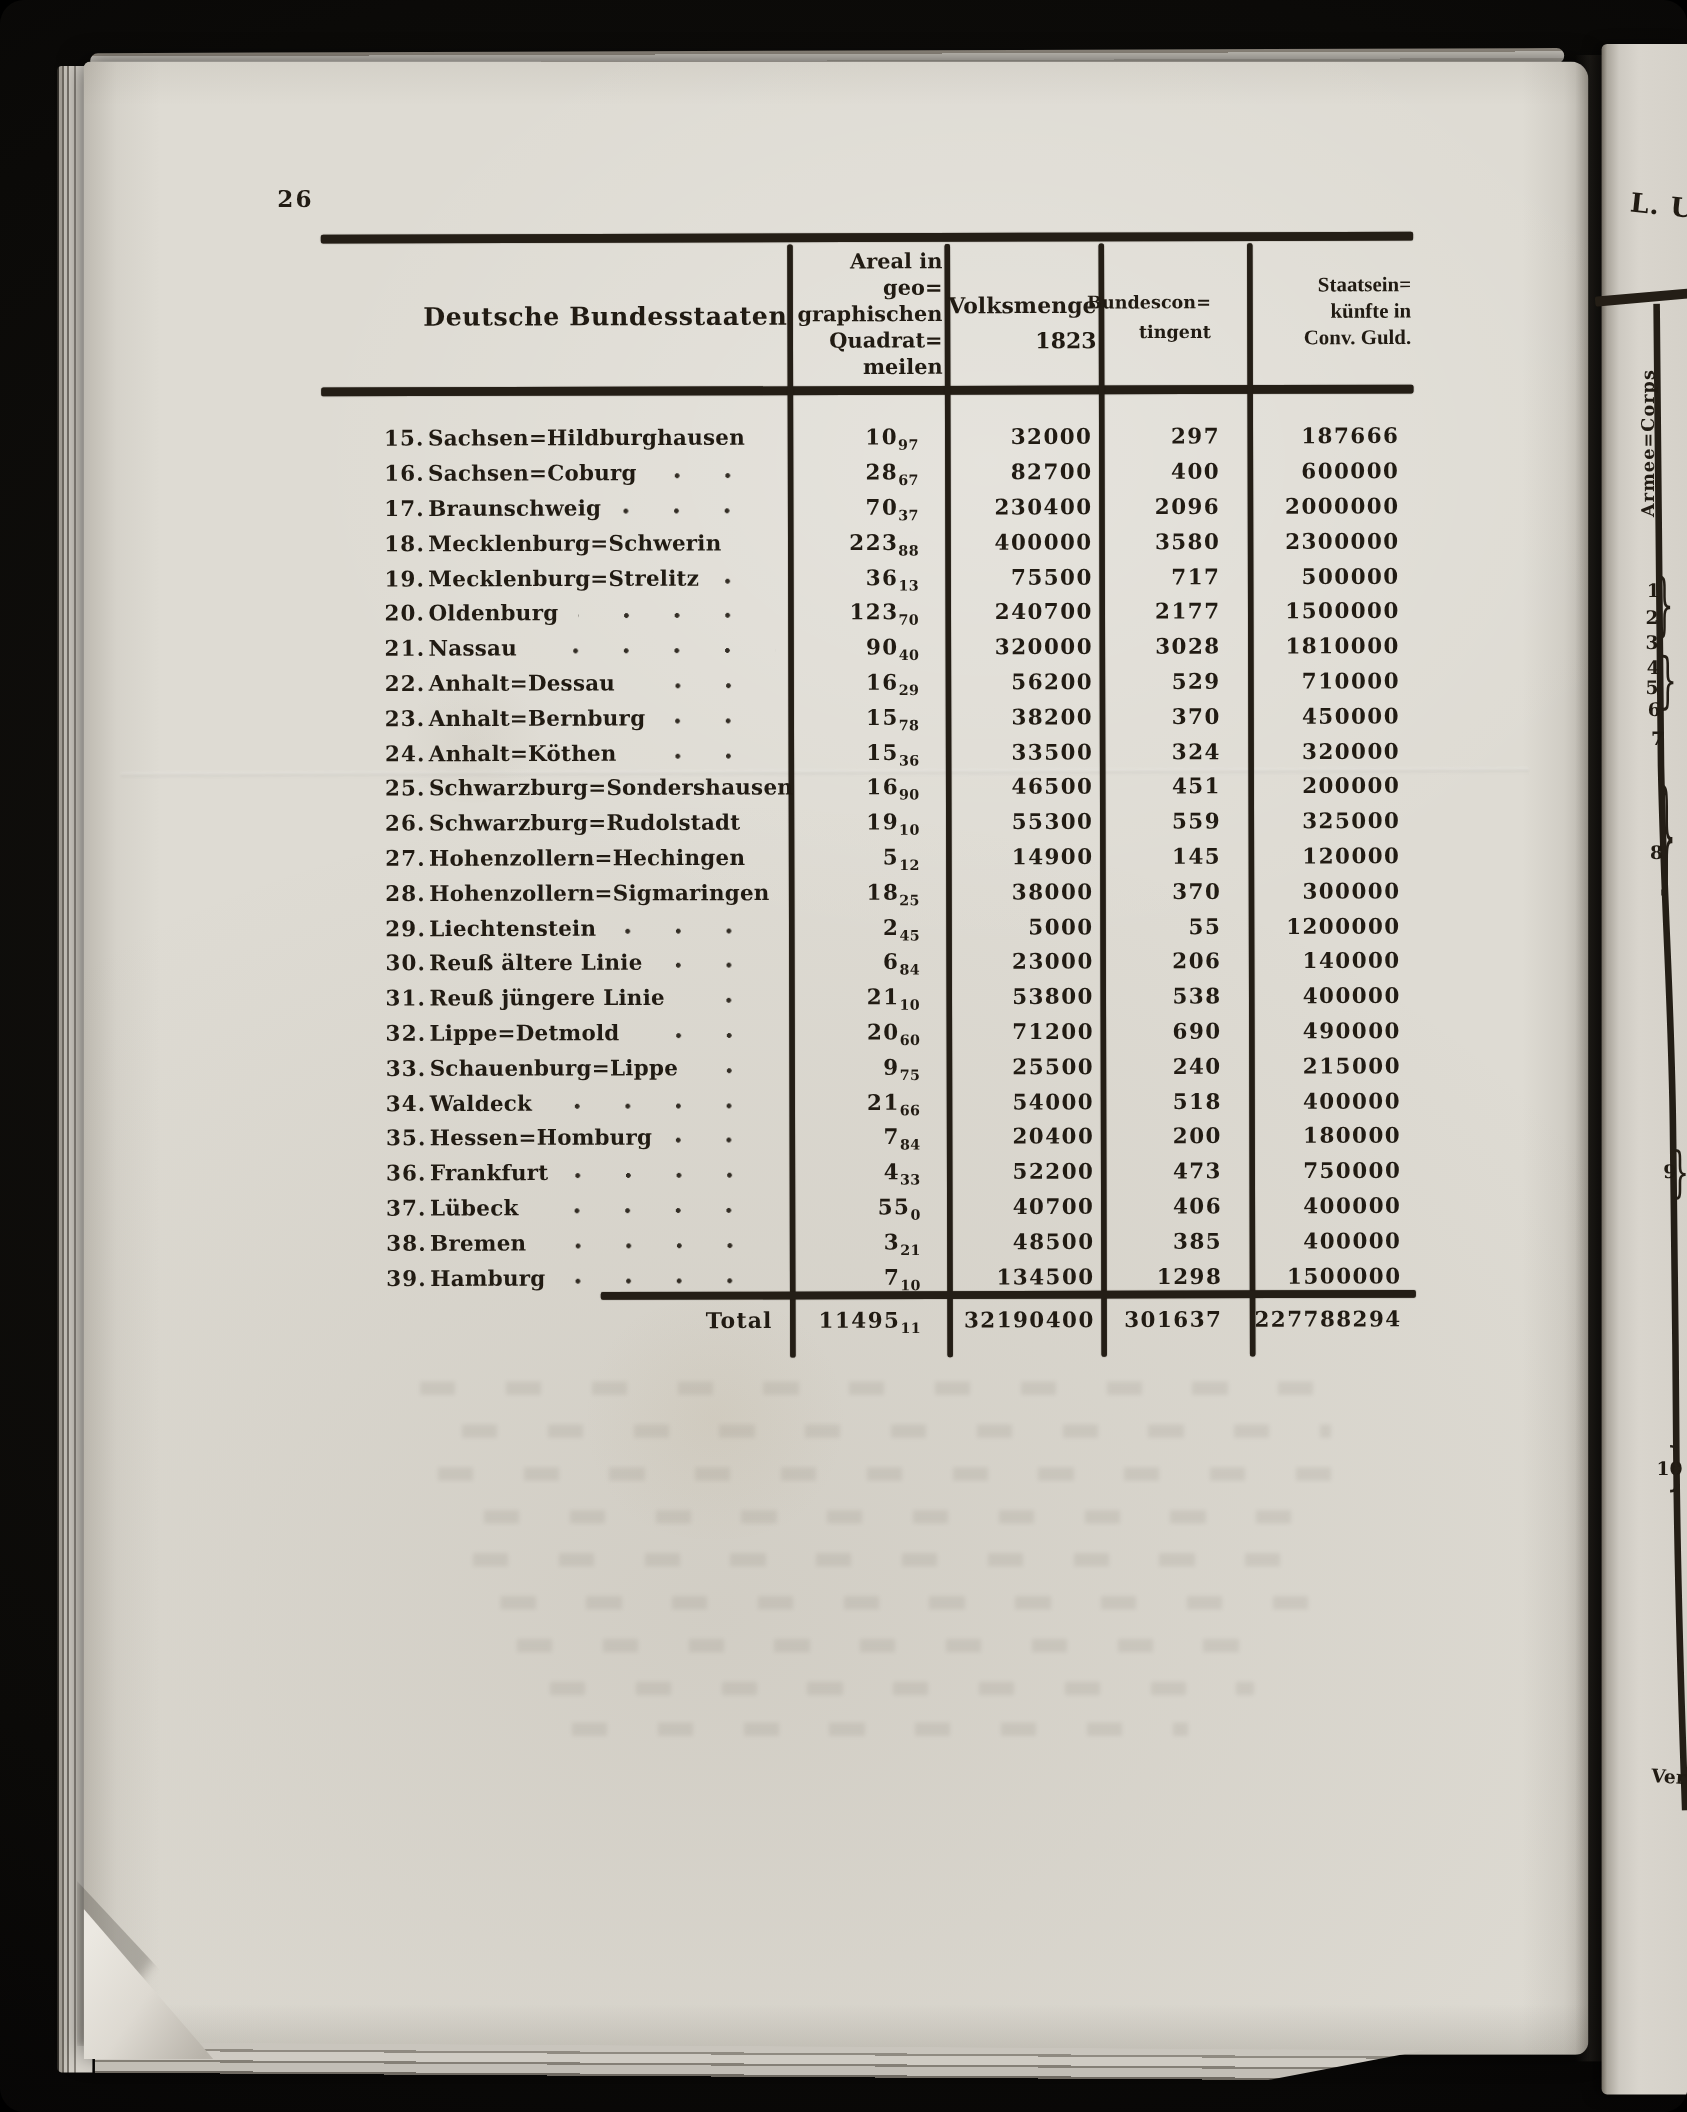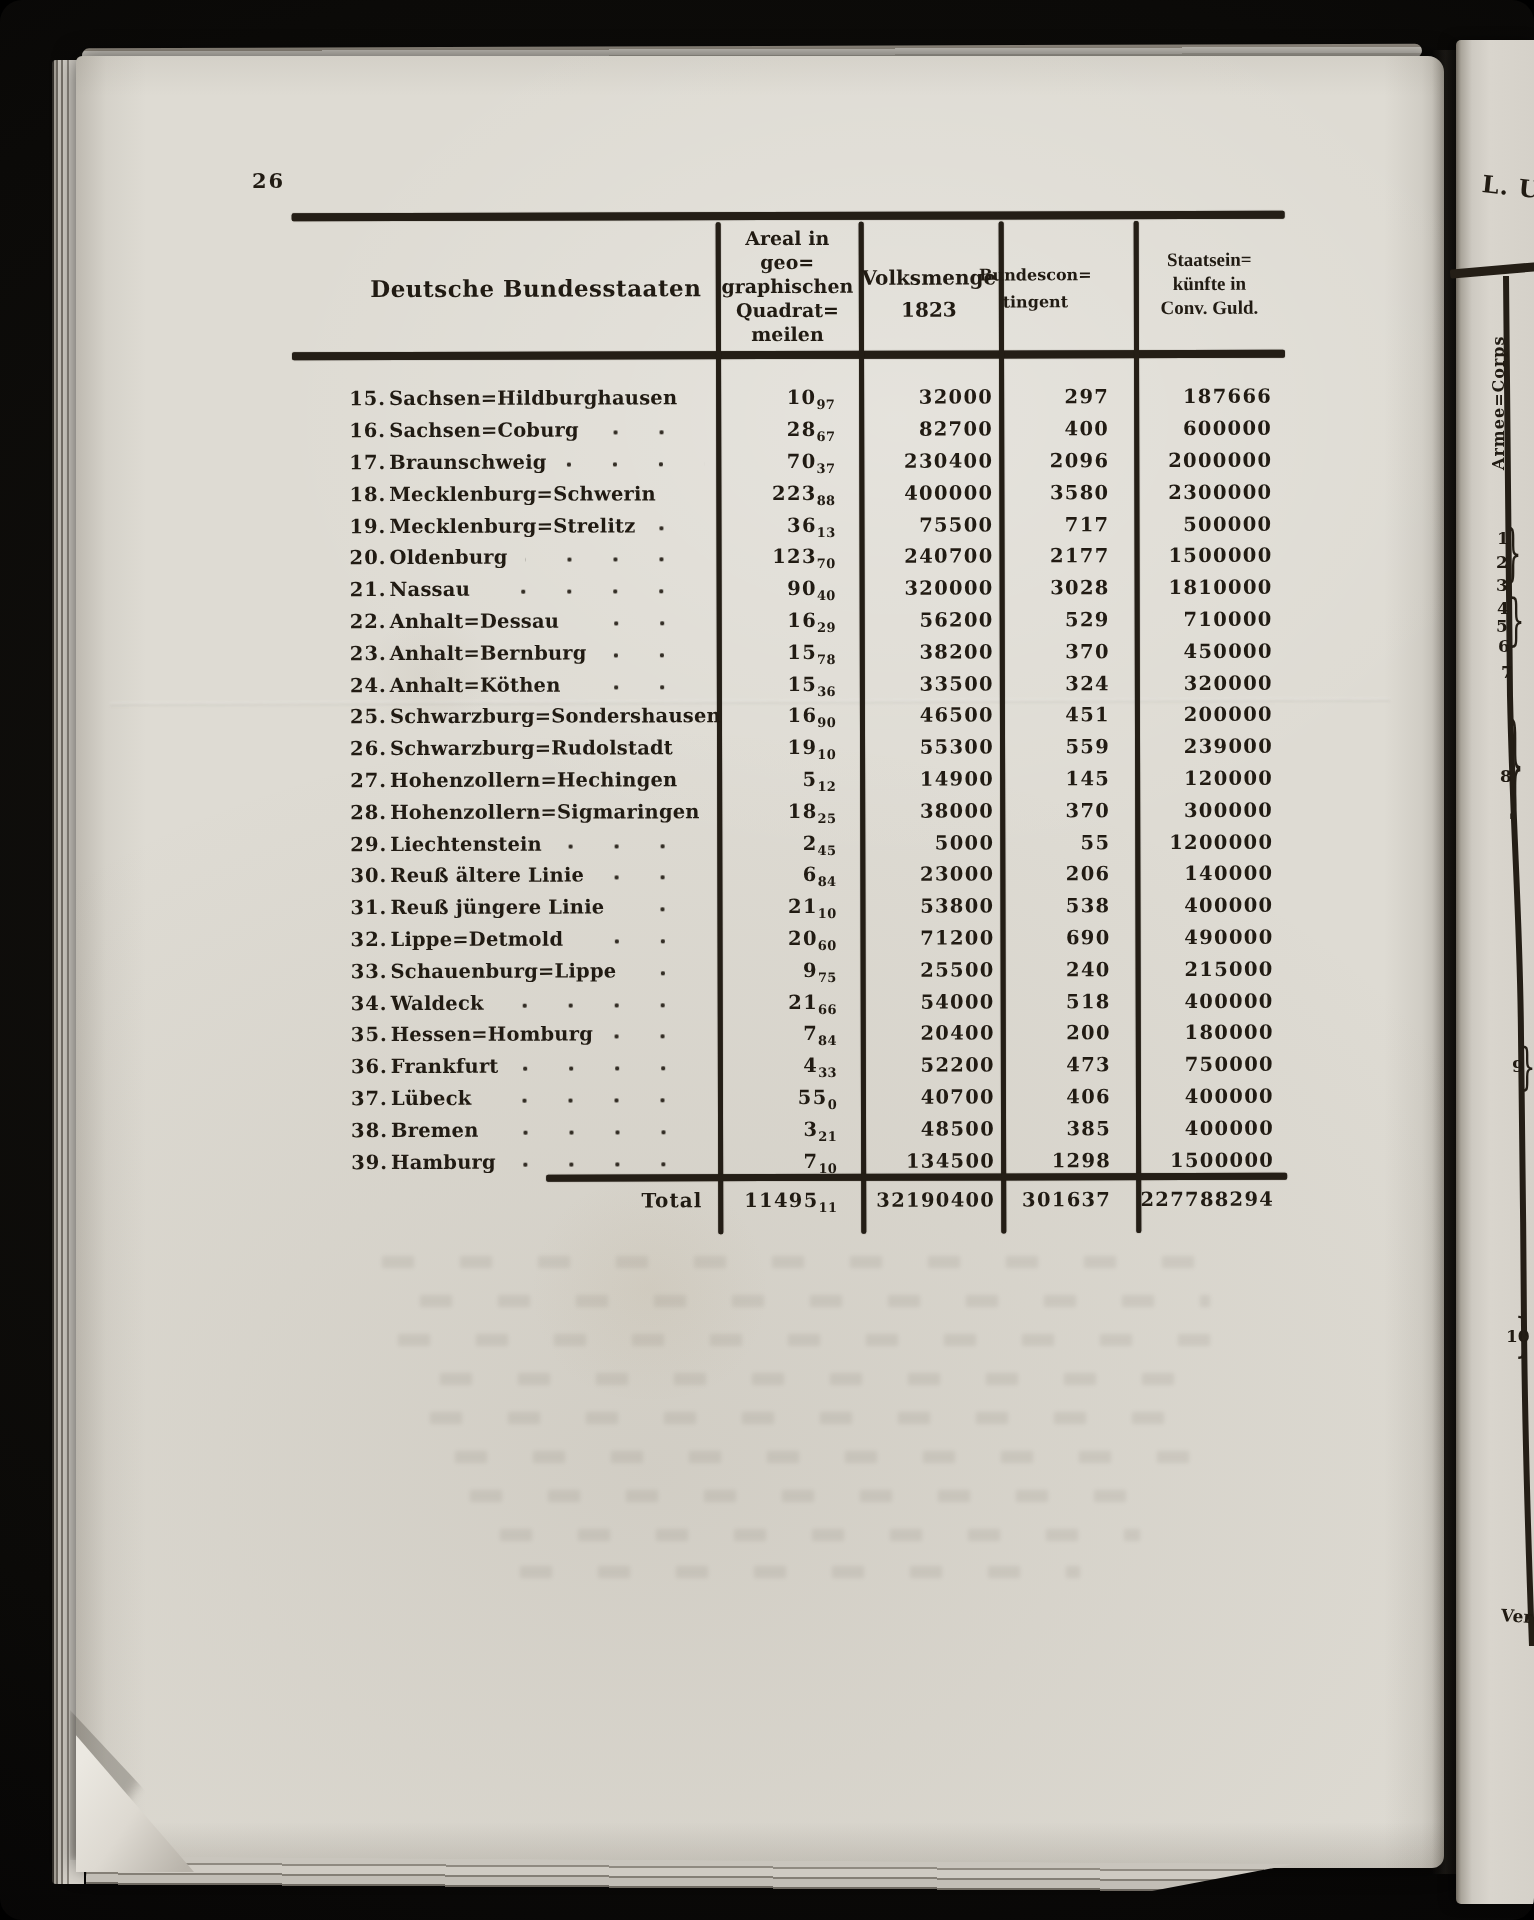--- a/index.html
+++ b/index.html
@@ -64,21 +64,21 @@
   
   .page-number{position:absolute;left:252px;top:168px;font-size:21px;font-weight:bold;letter-spacing:2px;}
   
   .table{position:absolute;left:293px;top:212px;width:993px;height:1040px;transform:rotate(-0.15deg);}
   .rule{position:absolute;background:#241e16;border-radius:2px;box-shadow:0 0 1px rgba(36,30,22,0.8);}
   .t-top{left:0;top:0;width:993px;height:8px;}
   .t-headrule{left:0;top:139px;width:993px;height:8px;}
   .t-totalrule{left:252px;top:962px;width:741px;height:7px;}
   .t-v{width:4.5px;top:10px;height:1012px;}
   .v1{left:424px;} .v2{left:567px;} .v3{left:707px;} .v4{left:842px;}
-  .hcell{position:absolute;font-weight:bold;text-align:center;white-space:pre-line;}
+  .hcell{position:absolute;font-weight:bold;text-align:right;white-space:pre-line;}
   .h-states{left:64px;top:62px;width:360px;font-size:23px;letter-spacing:0.5px;}
   .h-area{left:426px;top:14px;width:139px;font-size:19px;line-height:24px;}
   .h-pop{left:569px;top:50px;width:136px;font-size:20px;line-height:32px;}
   .h-cont{left:678px;top:50px;width:131px;font-size:16px;line-height:27px;}
   .h-rev{left:844px;top:37px;width:147px;font-size:19px;line-height:24px;font-family:Liberation Serif, serif;}
   .rows{position:absolute;left:0;top:170px;width:993px;}
   .row{display:flex;height:31.8px;align-items:center;}
   .cell{box-sizing:border-box;}
   .c-name{width:424px;display:flex;align-items:center;padding-left:57px;font-weight:bold;font-size:19.5px;}
   .rownum{margin-right:3px;letter-spacing:1px;white-space:nowrap;}
@@ -273,21 +273,21 @@
   </div>
         <div class="row">
     <div class="cell c-name">
       <span class="rownum">26.</span>
       <span class="rowname">Schwarzburg=Rudolstadt</span>
       <span class="leader"></span>
     </div>
     <div class="cell num c-area"><span>19</span><span class="sub">10</span></div>
     <div class="cell num c-pop">55300</div>
     <div class="cell num c-cont">559</div>
-    <div class="cell num c-rev">239000</div>
+    <div class="cell num c-rev">325000</div>
   </div>
         <div class="row">
     <div class="cell c-name">
       <span class="rownum">27.</span>
       <span class="rowname">Hohenzollern=Hechingen</span>
       <span class="leader"></span>
     </div>
     <div class="cell num c-area"><span>5</span><span class="sub">12</span></div>
     <div class="cell num c-pop">14900</div>
     <div class="cell num c-cont">145</div>

